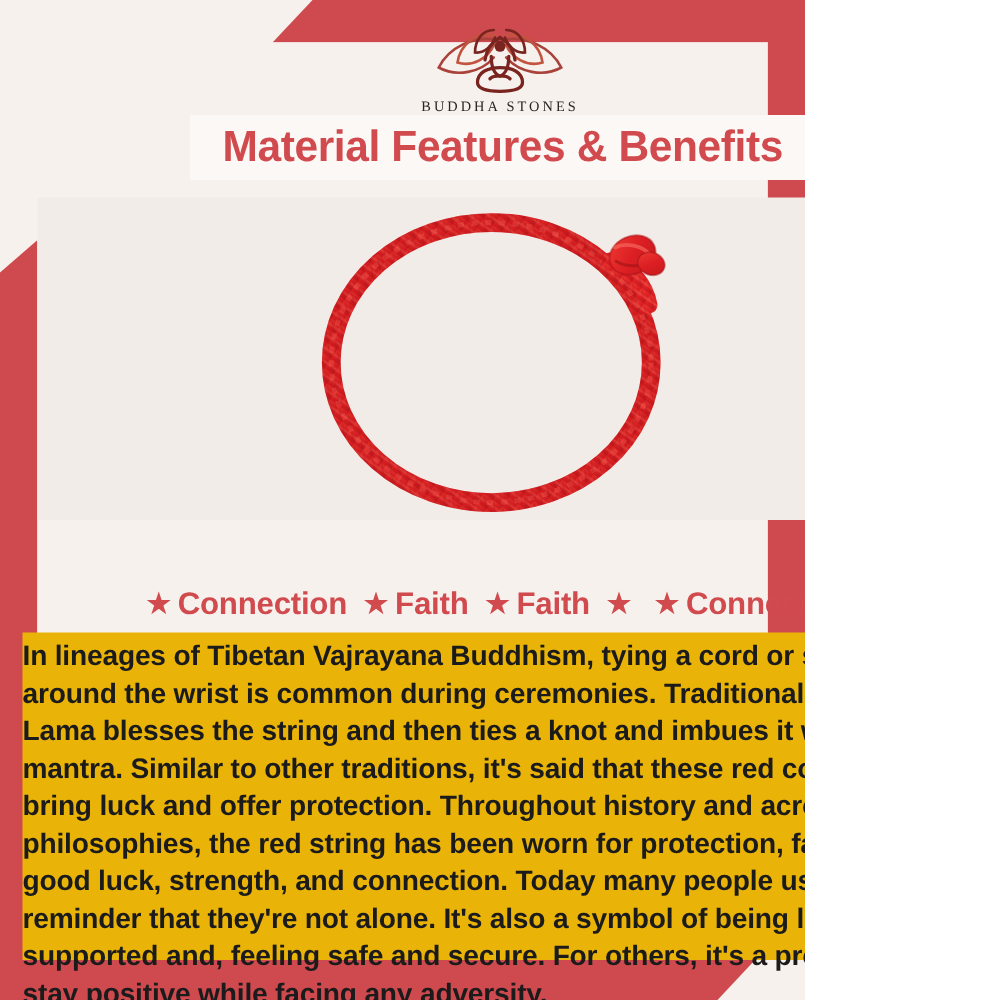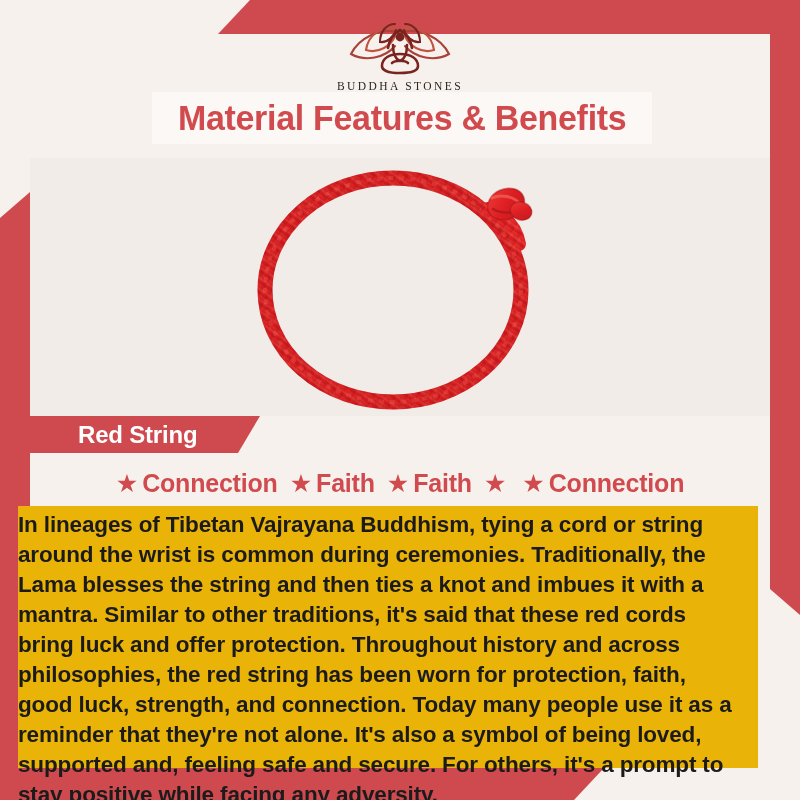--- a/index.html
+++ b/index.html
@@ -6,21 +6,21 @@
     margin: 0;
     padding: 0;
     background: #ffffff;
   }
   body {
     font-family: "Liberation Sans", sans-serif;
   }
 
   #poster {
     position: relative;
-    width: 800px;
+    width: 644px;
     height: 800px;
     overflow: hidden;
     background: #f7f1ed;
   }
 
   
   .band {
     position: absolute;
     background: #cf4a4f;
   }
@@ -273,23 +273,20 @@
         <ellipse cx="276" cy="40" rx="19" ry="15" transform="rotate(-24 276 40)" fill="url(#cordGrad)"></ellipse>
         <ellipse cx="276" cy="40" rx="19" ry="15" transform="rotate(-24 276 40)" fill="none" stroke="#a81418" stroke-width="1.6" opacity="0.5"></ellipse>
         <path d="M262 34 C270 30 284 32 290 40" fill="none" stroke="#f86a5f" stroke-width="3" opacity="0.65" stroke-linecap="round"></path>
         <path d="M263 45 C271 50 285 50 291 44" fill="none" stroke="#9e1216" stroke-width="2.4" opacity="0.6" stroke-linecap="round"></path>
         <ellipse cx="291" cy="47" rx="11" ry="9" transform="rotate(18 291 47)" fill="url(#cordGrad)"></ellipse>
         <ellipse cx="291" cy="47" rx="11" ry="9" transform="rotate(18 291 47)" fill="none" stroke="#a81418" stroke-width="1.4" opacity="0.5"></ellipse>
       </g>
     </svg>
   </div>
 
-  <div class="ribbon">
-    <span class="ribbon-text">Red String</span>
-  </div>
 
   <div class="benefits">
     <div class="benefit">
       <span class="star-icon">★</span>
       <span class="benefit-label">Connection</span>
     </div>
     <div class="benefit">
       <span class="star-icon">★</span>
       <span class="benefit-label">Faith</span>
     </div>

